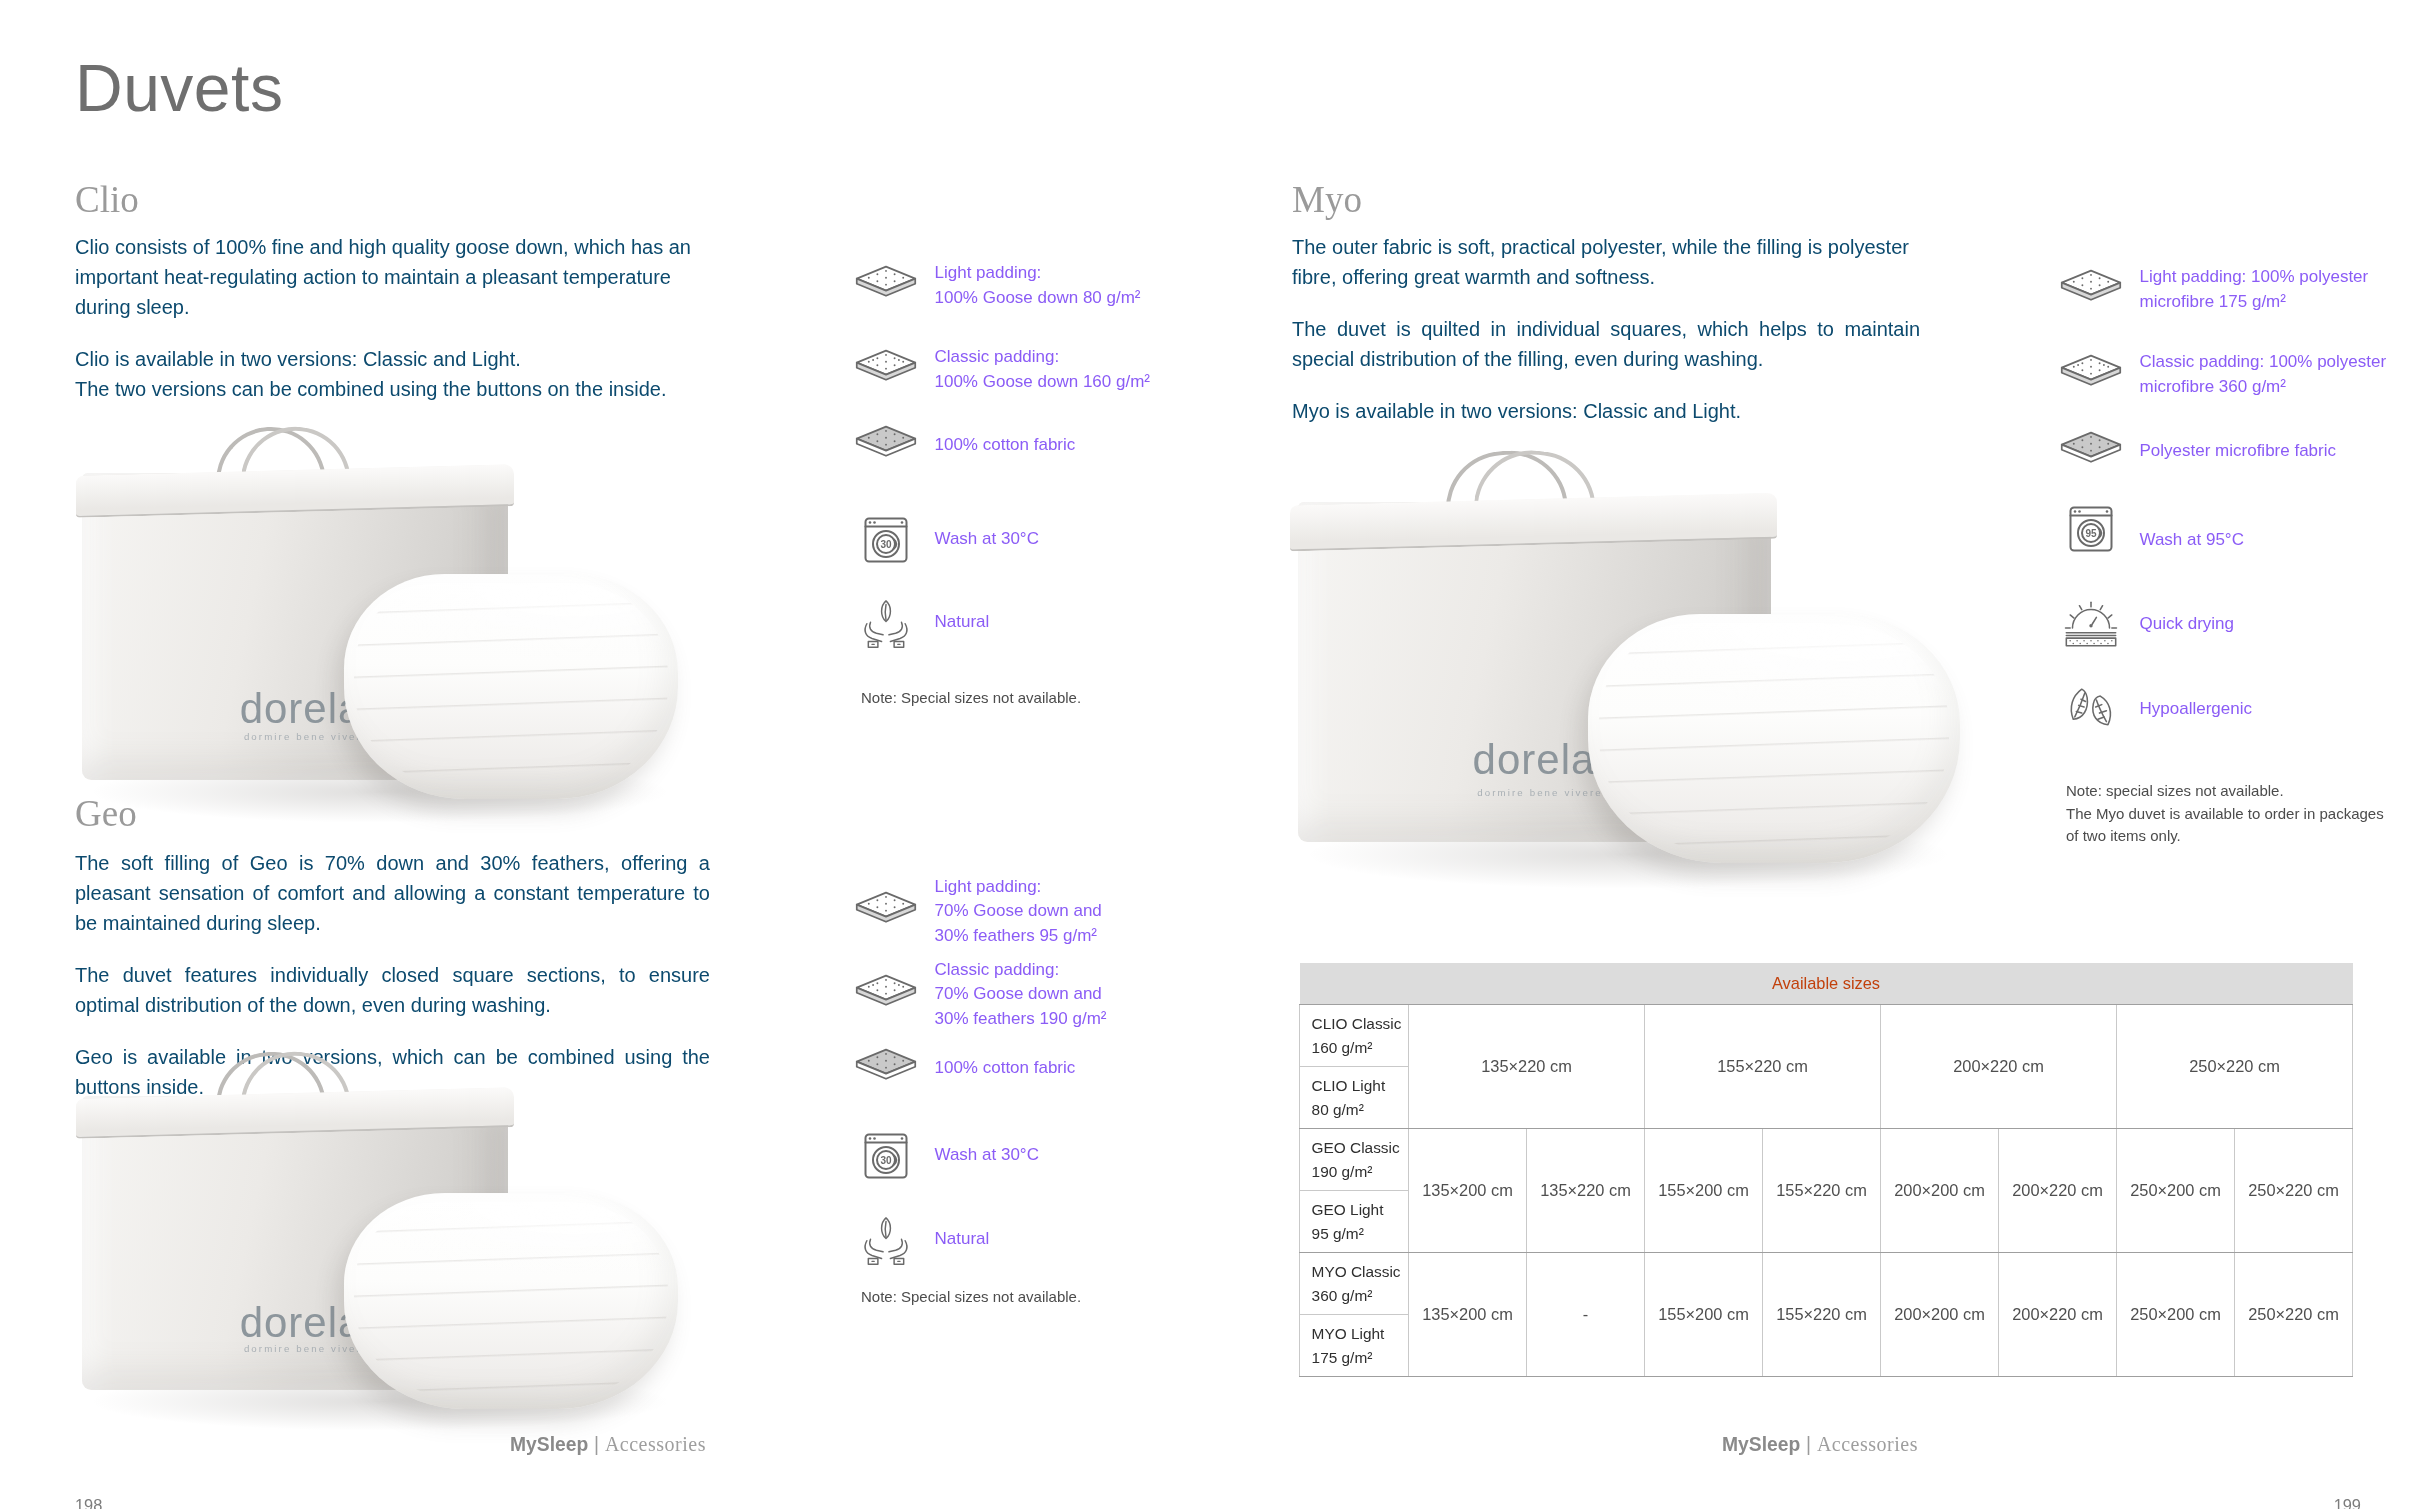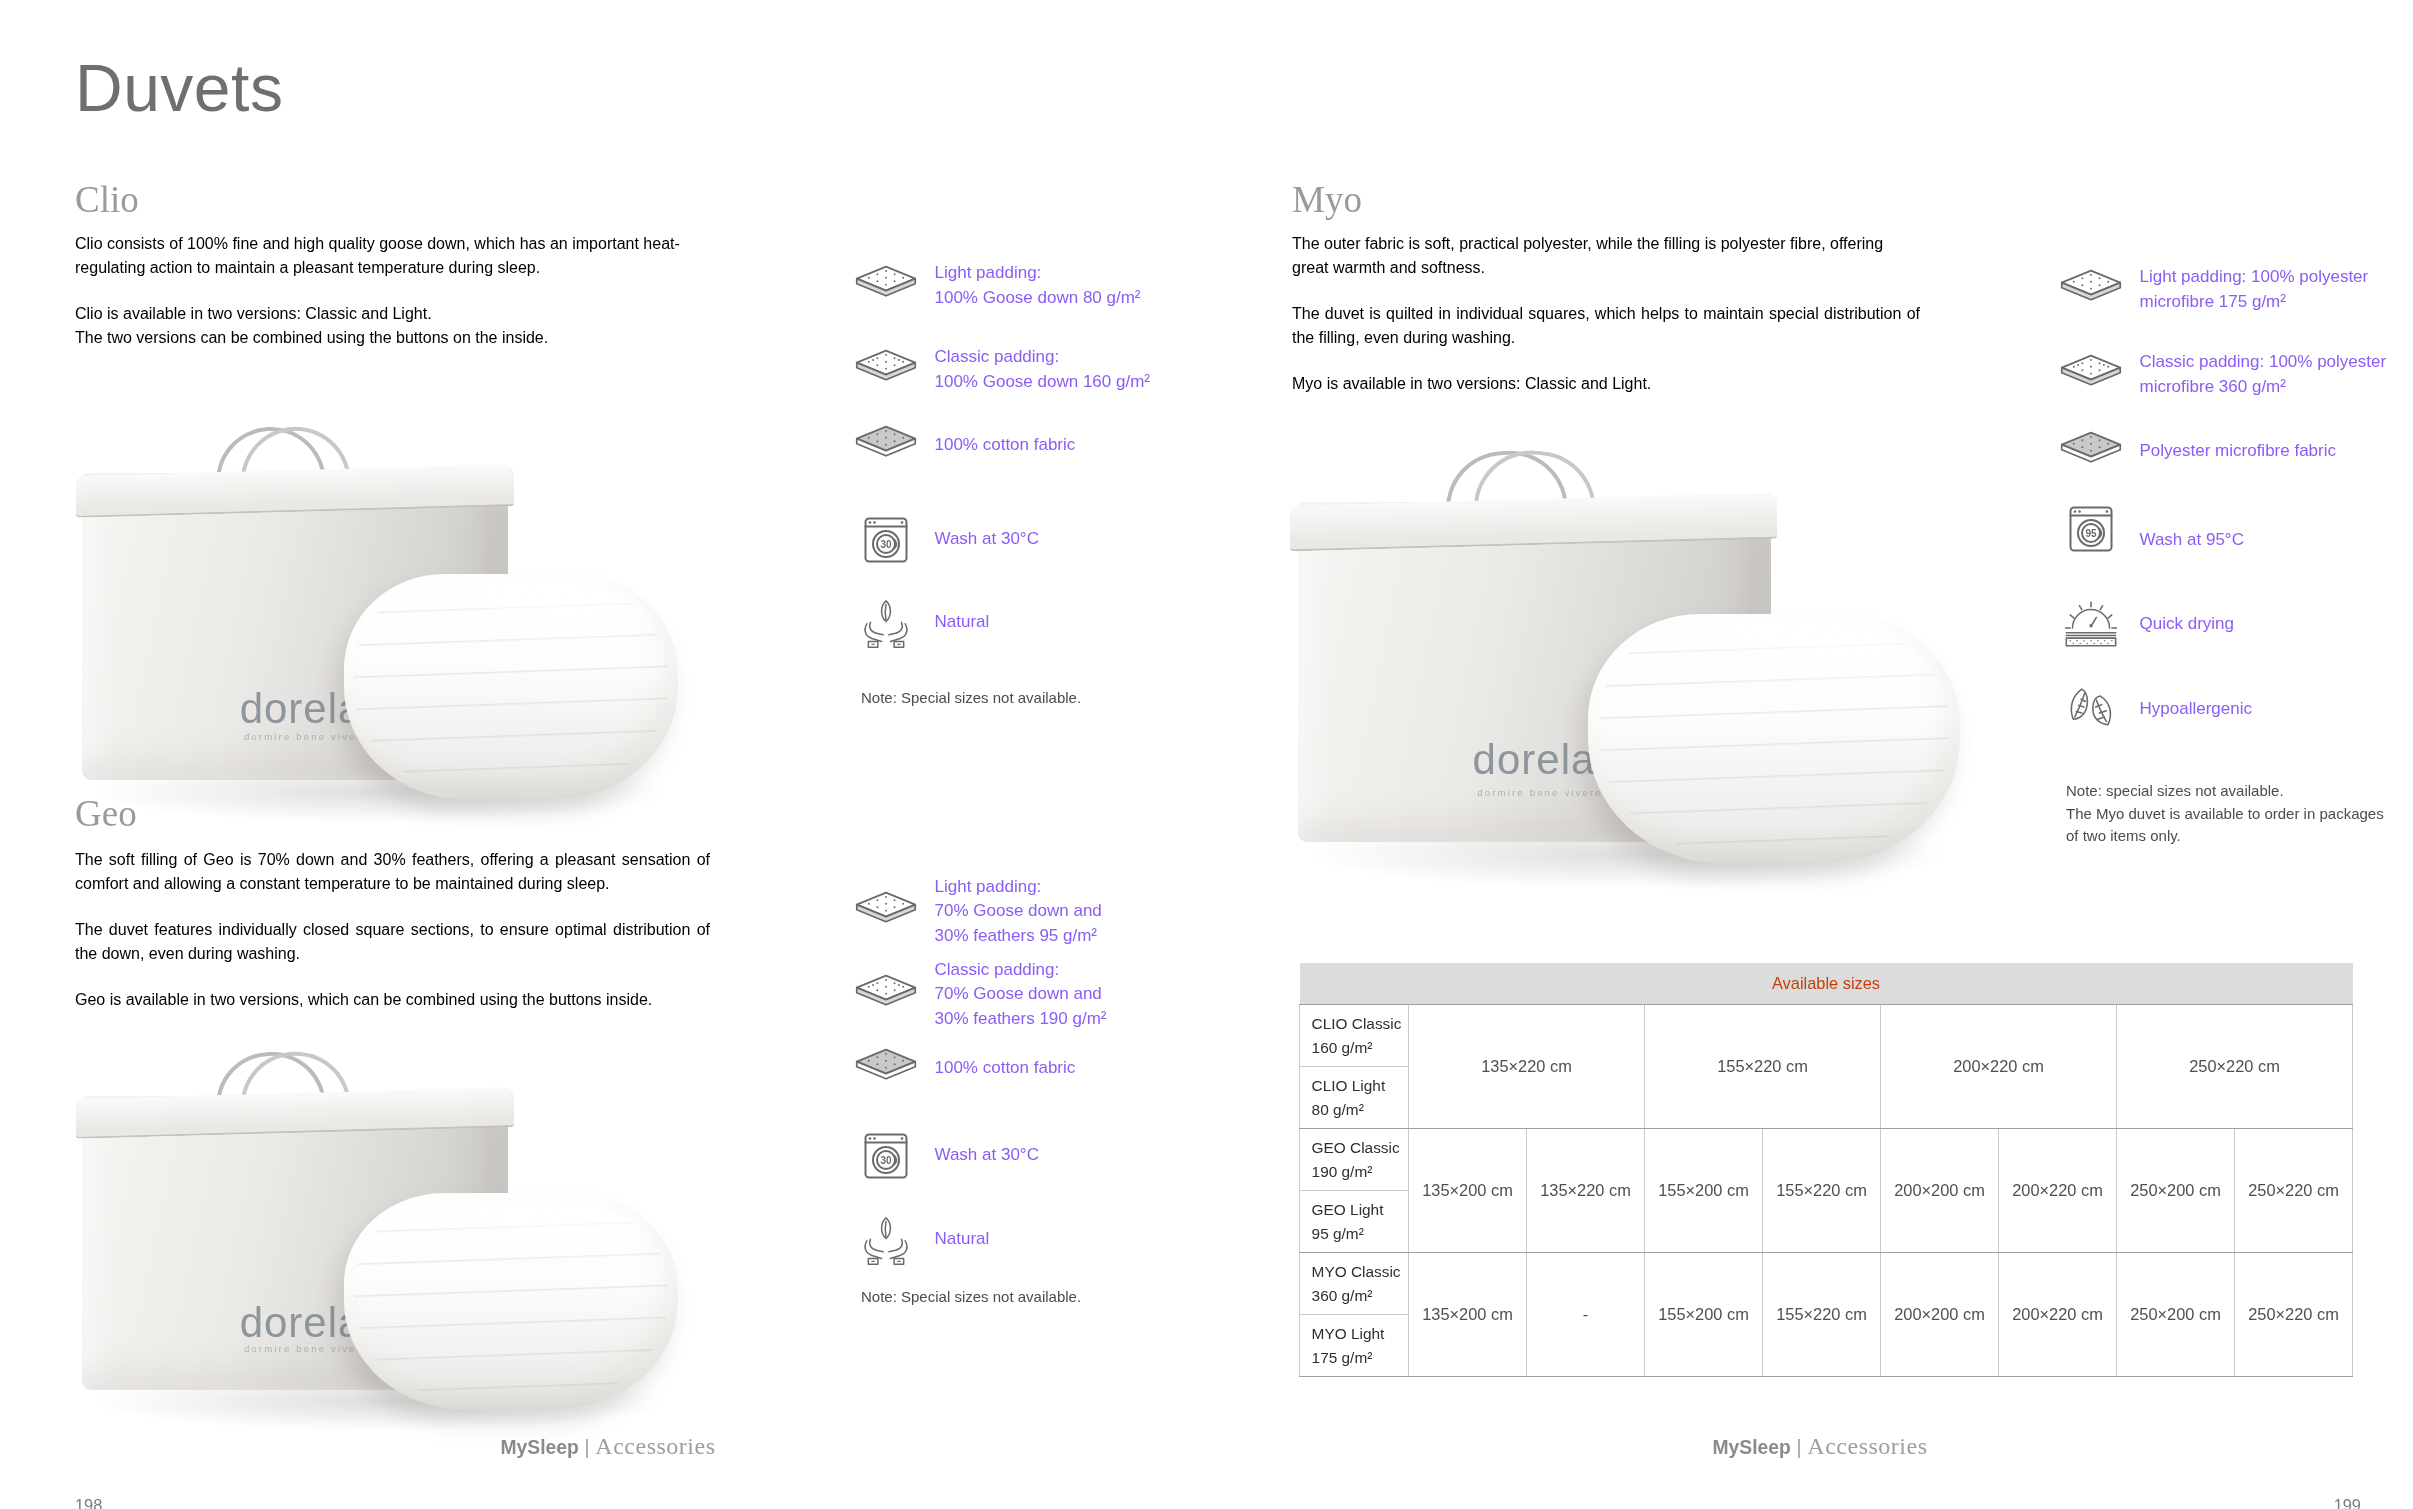--- a/index.html
+++ b/index.html
@@ -6,21 +6,21 @@
   .spread{position:relative;width:2414px;height:1509px;background:#ffffff;overflow:hidden;
           font-family:"Liberation Sans",sans-serif;color:#1b1b1b;}
 
   .duvets-title{position:absolute;left:75px;top:50px;font-size:66px;font-weight:500;
                 color:#6f6f6f;letter-spacing:0.5px;}
 
   .sec-title{position:absolute;font-family:"Liberation Serif",serif;font-weight:400;
              font-size:37px;color:#9a9a9a;}
 
   .para-col{position:absolute;}
-  .para-col p{margin:0 0 22px 0;font-size:16px;line-height:1.5;color:#000000;white-space:pre-line;}
+  .para-col p{margin:0 0 22px 0;font-size:20px;line-height:1.5;color:#0c4a6e;white-space:pre-line;}
   .para-col p.just{text-align:justify;}
 
   
   .feat{position:absolute;display:flex;align-items:center;gap:13.5px;}
   .feat .ic{width:71px;min-width:71px;display:flex;justify-content:center;align-items:center;}
   .feat .lbl{font-size:17px;line-height:1.45;color:#8b5cf6;white-space:pre-line;}
   .note{position:absolute;font-size:15px;color:#4c4c4c;line-height:1.5;white-space:pre-line;}
 
   svg.icon{stroke:#6a6a6a;fill:none;stroke-width:2;stroke-linecap:round;stroke-linejoin:round;}
   svg.icon .fill{fill:#6a6a6a;stroke:none;}
@@ -61,21 +61,21 @@
                   border:none;border-bottom:1.9px solid #9f9f9f;}
   .sizes-table td{border:1px solid #c9c9c9;text-align:center;height:61px;padding:0;}
   .sizes-table td.lblcell{text-align:left;padding-left:11.6px;font-size:15.4px;color:#2f2f2f;line-height:1.55;}
   .sizes-table td.bb{border-bottom:1.9px solid #9f9f9f;}
 
   
   .pg{position:absolute;top:1496px;font-size:16.4px;color:#7c7c7c;}
   .footer-brand{position:absolute;top:1433px;width:348px;text-align:center;font-size:19.3px;color:#8d8d8d;white-space:nowrap;}
   .fb-brand{font-weight:700;color:#8a8a8a;}
   .fb-sep{color:#9b9b9b;margin:0 5.8px;}
-  .fb-sec{font-family:"Liberation Serif",serif;font-size:24px;color:#9e9e9e;letter-spacing:0.5px;}
+  .fb-sec{font-family:"Liberation Serif",serif;font-size:20px;color:#9e9e9e;letter-spacing:0.5px;}
 </style>
 </head>
 <body>
 
 <div class="spread">
 
   <div class="duvets-title">Duvets</div>
 
   <div class="sec-title" style="left:75px;top:178px;">Clio</div>
   <div class="para-col" style="left:75px;top:232px;width:635px;">

